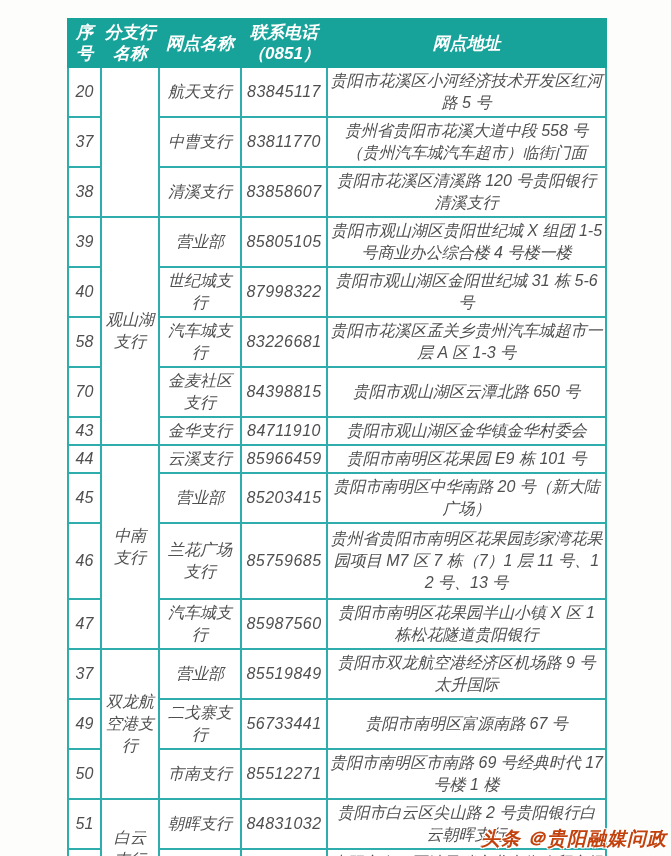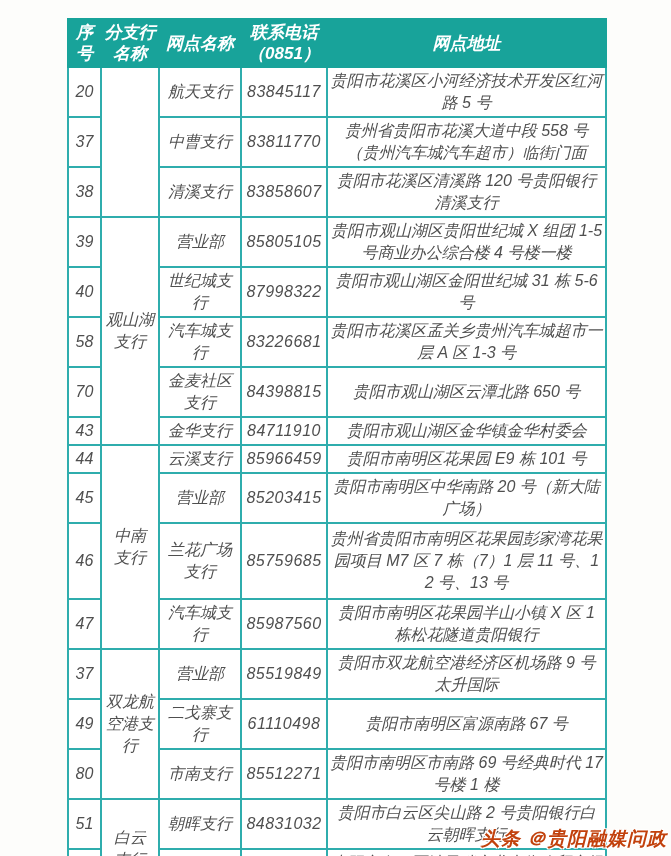--- a/index.html
+++ b/index.html
@@ -173,25 +173,25 @@
         <td class="grp" rowspan="3">双龙航
 空港支
 行</td>
         <td class="name">营业部</td>
         <td class="tel">85519849</td>
         <td class="addr">贵阳市双龙航空港经济区机场路 9 号太升国际</td>
       </tr>
       <tr style="height:29px">
         <td class="no">49</td>
         <td class="name">二戈寨支行</td>
-        <td class="tel">61110498</td>
+        <td class="tel">56733441</td>
         <td class="addr">贵阳市南明区富源南路 67 号</td>
       </tr>
       <tr style="height:47px">
-        <td class="no">80</td>
+        <td class="no">50</td>
         <td class="name">市南支行</td>
         <td class="tel">85512271</td>
         <td class="addr">贵阳市南明区市南路 69 号经典时代 17 号楼 1 楼</td>
       </tr>
       <tr style="height:47px">
         <td class="no">51</td>
         <td class="grp" rowspan="2">白云
 支行</td>
         <td class="name">朝晖支行</td>
         <td class="tel">84831032</td>

